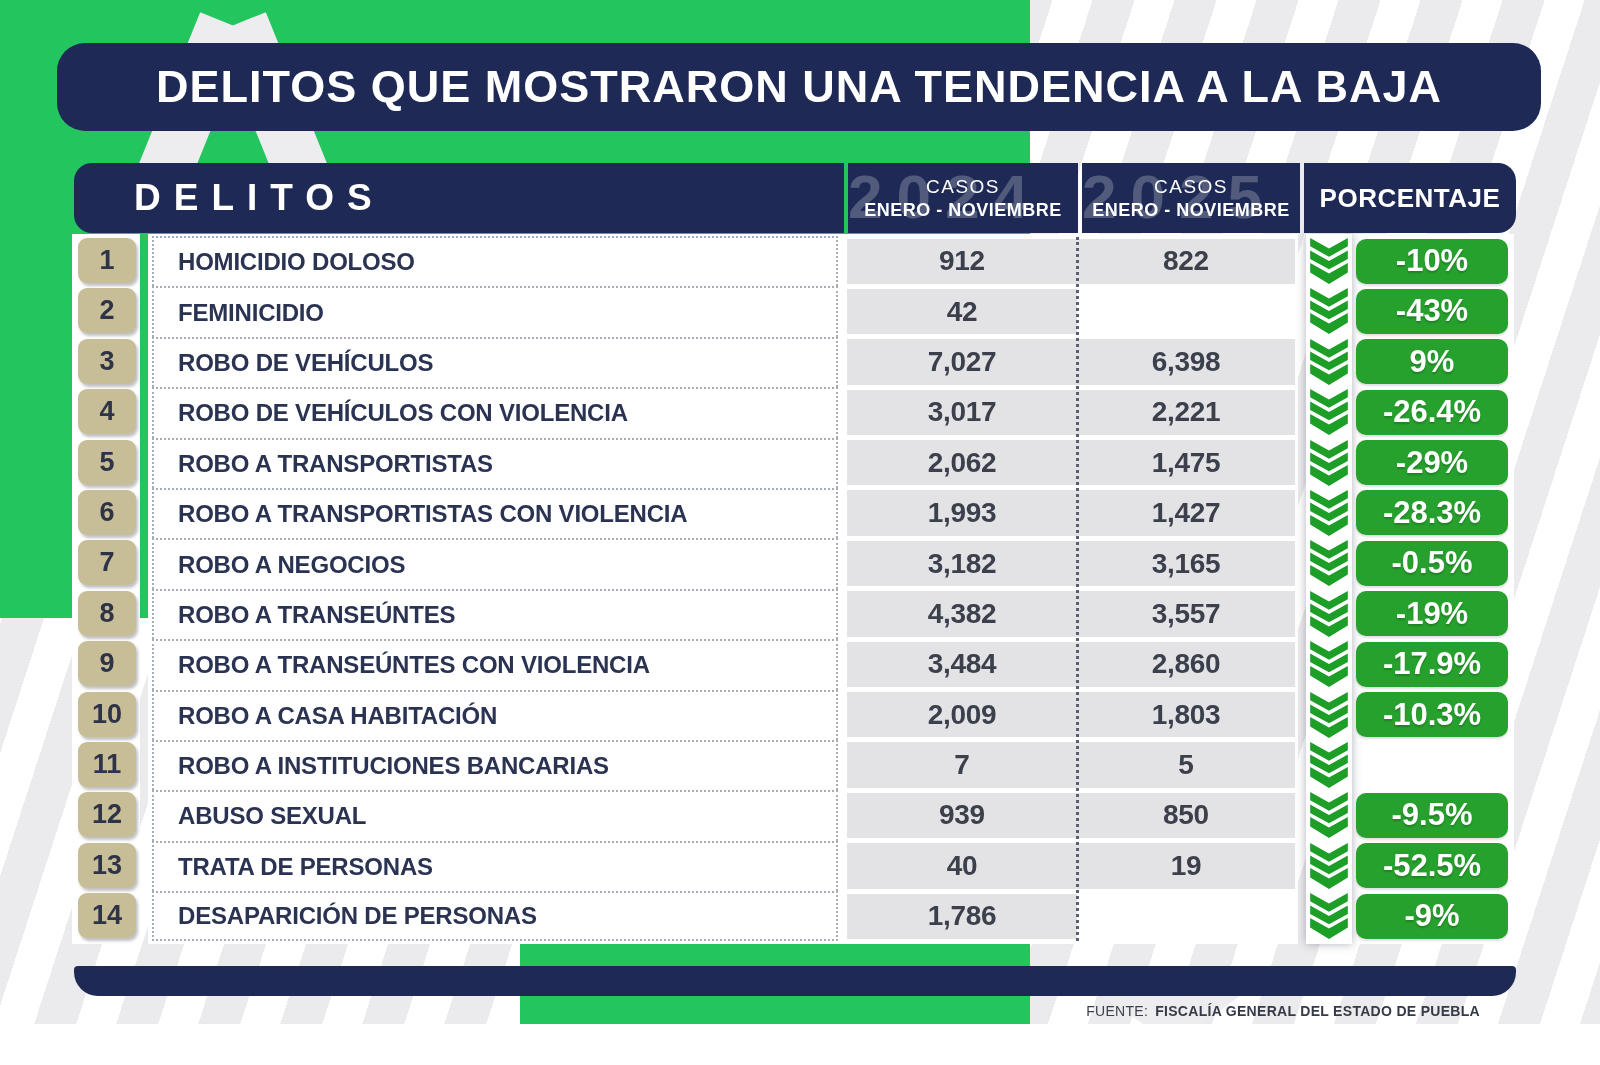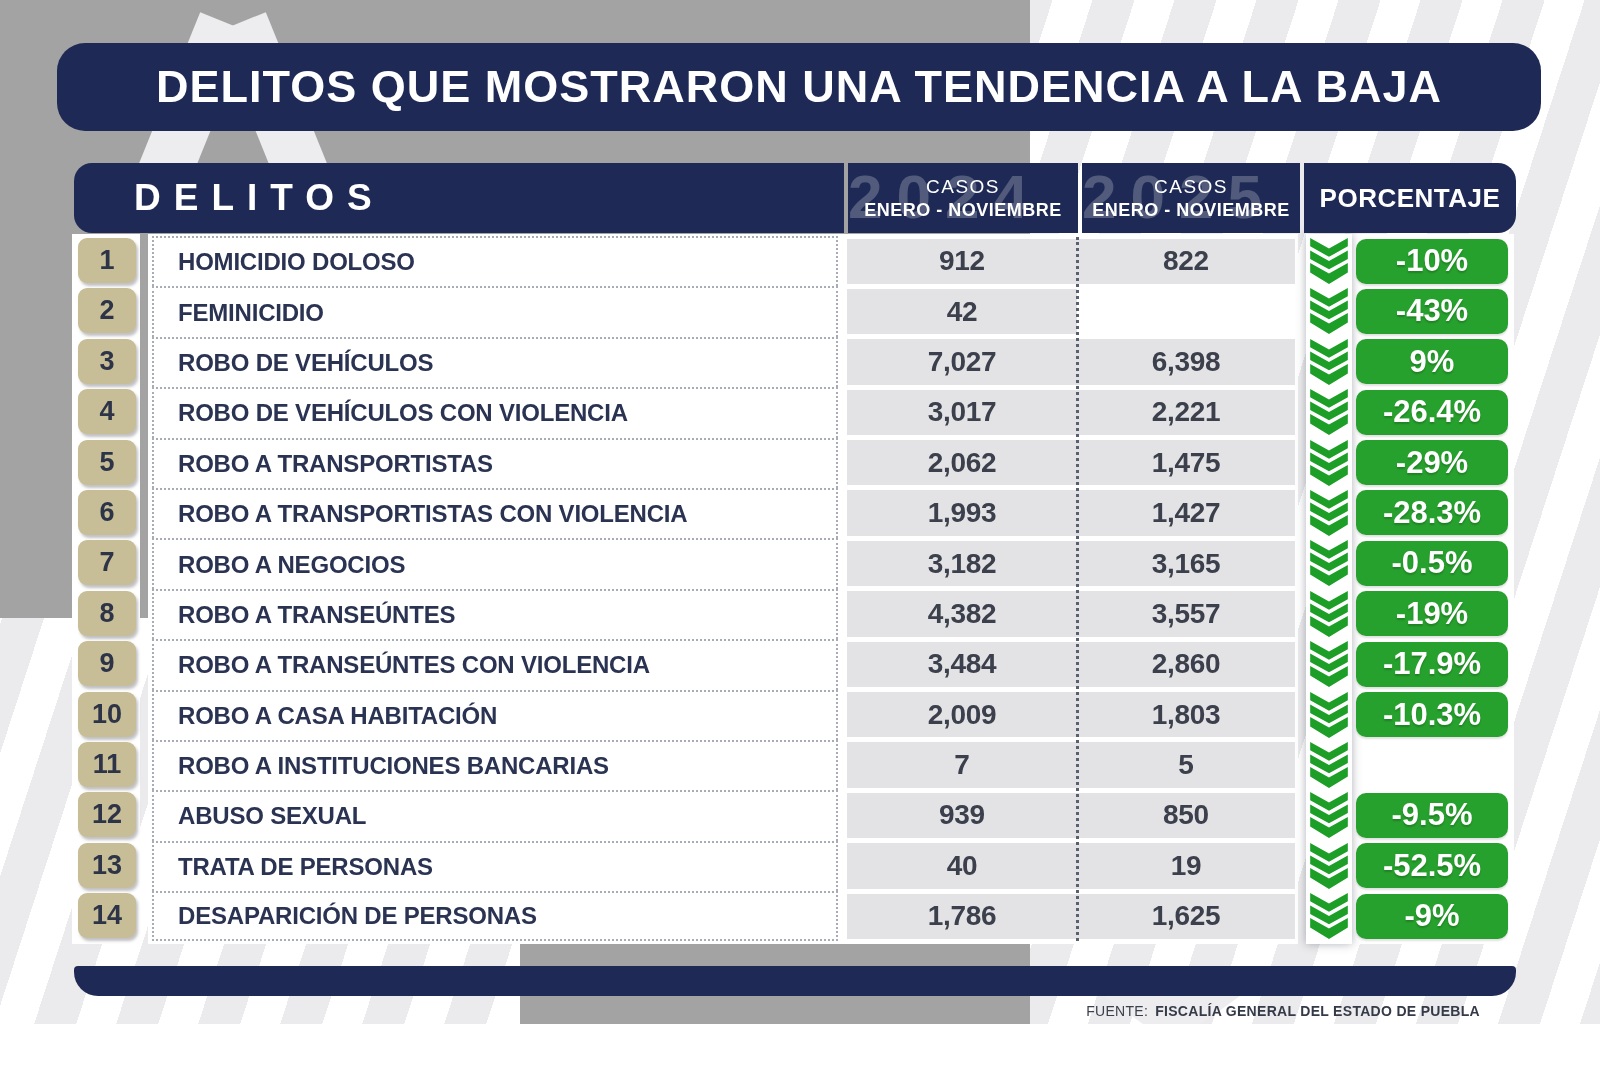--- a/index.html
+++ b/index.html
@@ -1,16 +1,16 @@
 <!DOCTYPE html>
 <html><head>
 <meta charset="utf-8">
 <style>
   html,body{margin:0;padding:0;background:#fff;}
-  .canvas{position:relative;width:1600px;height:1024px;background:#a3a3a3;overflow:hidden;
+  .canvas{position:relative;width:1600px;height:1024px;background:#22c55e;overflow:hidden;
           font-family:"Liberation Sans",sans-serif;}
 
   
   .stripes{position:absolute;background:repeating-linear-gradient(108deg,#ebebed 0 40px,#ffffff 40px 78px);z-index:0;}
   #stripes-right{left:1030px;top:-60px;width:770px;height:1125px;}
   #stripes-bl{left:-80px;top:618px;width:600px;height:452px;}
   .lam{position:absolute;width:54px;height:172px;background:#ededef;z-index:0;}
   #lam-left{left:166px;top:16px;transform:rotate(22deg);}
   #lam-right{left:246px;top:16px;transform:rotate(-22deg);}
   #vmark{position:absolute;left:1100px;top:993px;width:0;height:0;z-index:0;
@@ -409,23 +409,20 @@
   <div class="row">
     <div class="badge">
       <span>14</span>
     </div>
     <div class="name-cell">
       <span>DESAPARICIÓN DE PERSONAS</span>
     </div>
     <div class="val v1">
       <span>1,786</span>
     </div>
-    <div class="val v2">
-      <span>1,625</span>
-    </div>
     <svg class="chev" width="42" height="46" viewBox="0 0 36 44" aria-hidden="true">
       <polygon points="0,0 18,10 36,0 36,8 18,18 0,8"></polygon>
       <polygon points="0,12 18,22 36,12 36,20 18,30 0,20"></polygon>
       <polygon points="0,24 18,34 36,24 36,33 18,44 0,33"></polygon>
     </svg>
     <div class="pct-badge">
       <span>-9%</span>
     </div>
   </div>
 </div>

